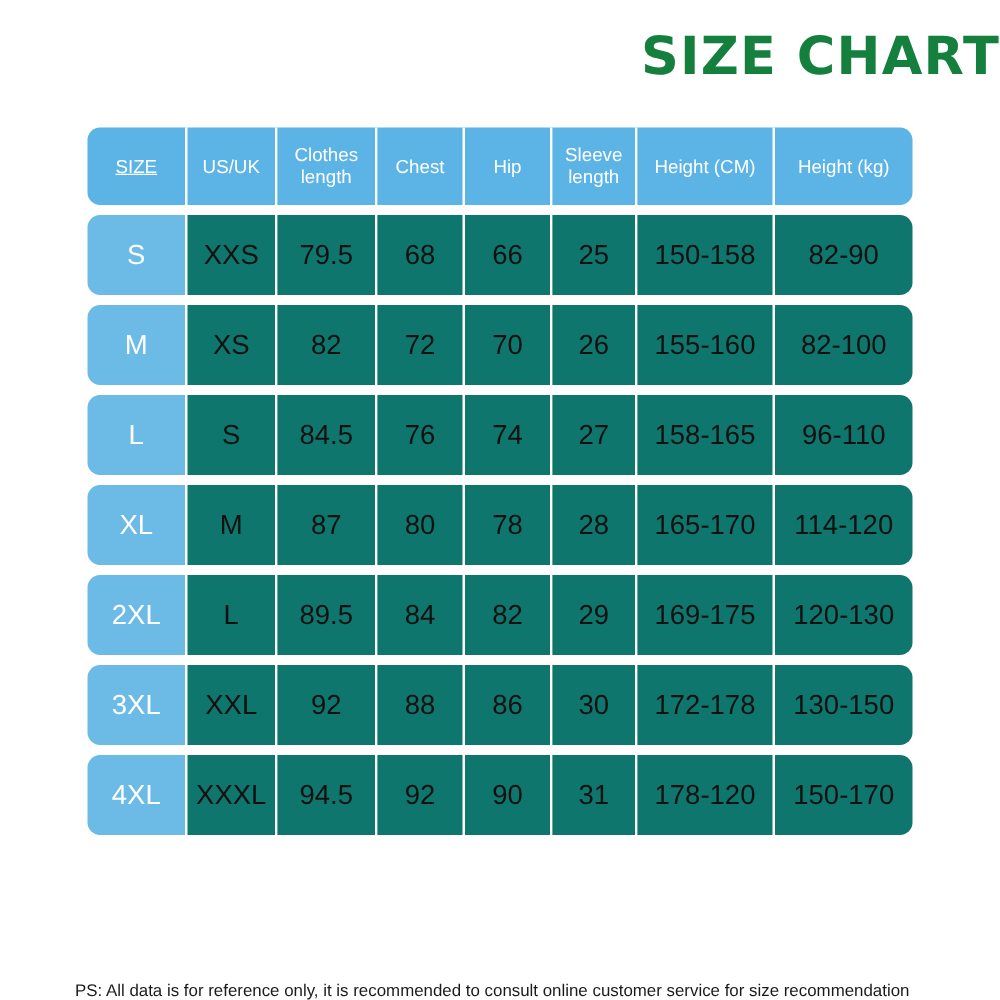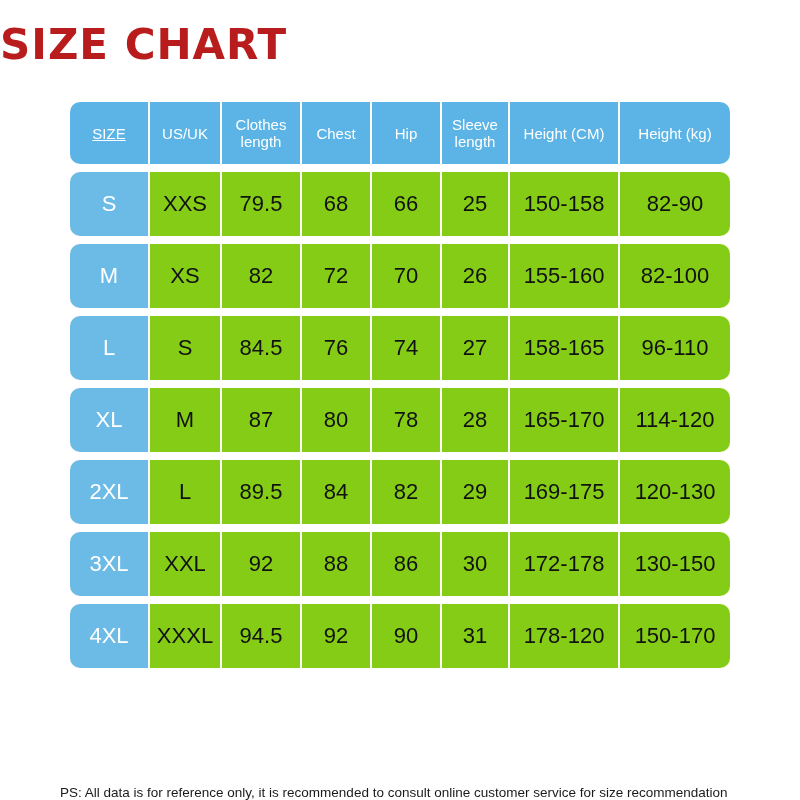--- a/index.html
+++ b/index.html
@@ -14,26 +14,26 @@
     color: #111111;
     overflow: hidden;
   }
   .page {
     position: relative;
     width: 800px;
     height: 800px;
     box-sizing: border-box;
   }
   .title {
-    text-align: left;
+    text-align: right;
     font-family: "DejaVu Sans", sans-serif;
     font-weight: bold;
     font-size: 42px;
     letter-spacing: 1px;
-    color: #b91c1c;
+    color: #15803d;
     margin: 22px 0 0 0;
     padding: 0;
     line-height: 1.1;
   }
   .table-wrap {
     margin: 26px auto 0 auto;
     width: 660px;
   }
   table.size-chart {
     width: 660px;
@@ -62,21 +62,21 @@
     border-top-left-radius: 10px;
     border-bottom-left-radius: 10px;
     text-decoration: underline;
   }
   tr.head td.last {
     border-top-right-radius: 10px;
     border-bottom-right-radius: 10px;
   }
   
   tr.body-row td {
-    background: #84cc16;
+    background: #0f766e;
     color: #111111;
     font-size: 22px;
     height: 64px;
     border-right: 2px solid #ffffff;
   }
   tr.body-row td:last-child { border-right: none; }
   tr.body-row td.size-cell {
     background: #6cbbe6;
     color: #ffffff;
     font-size: 22px;

